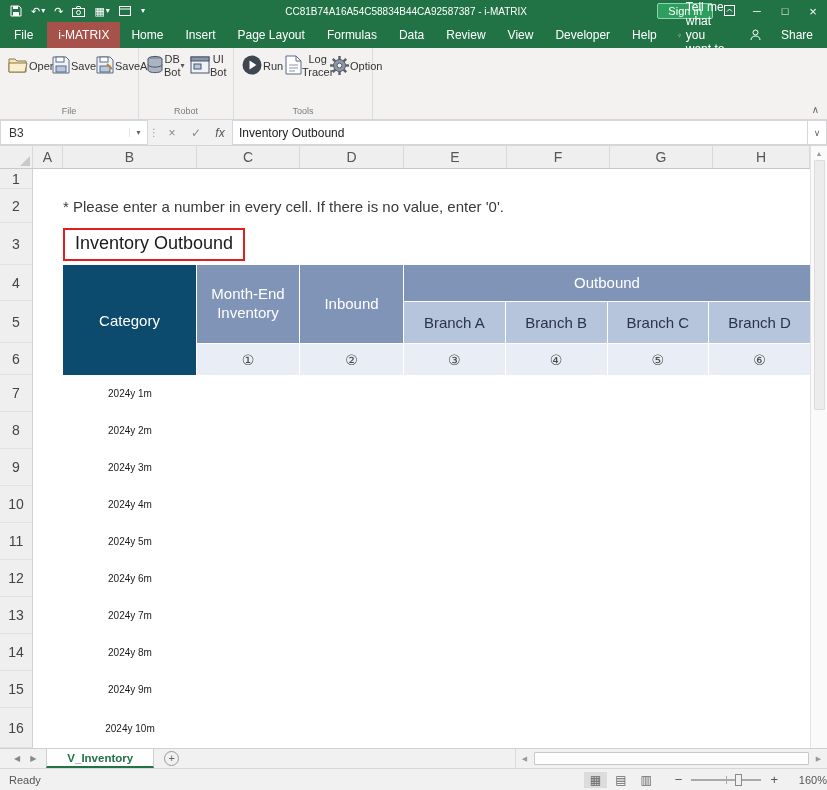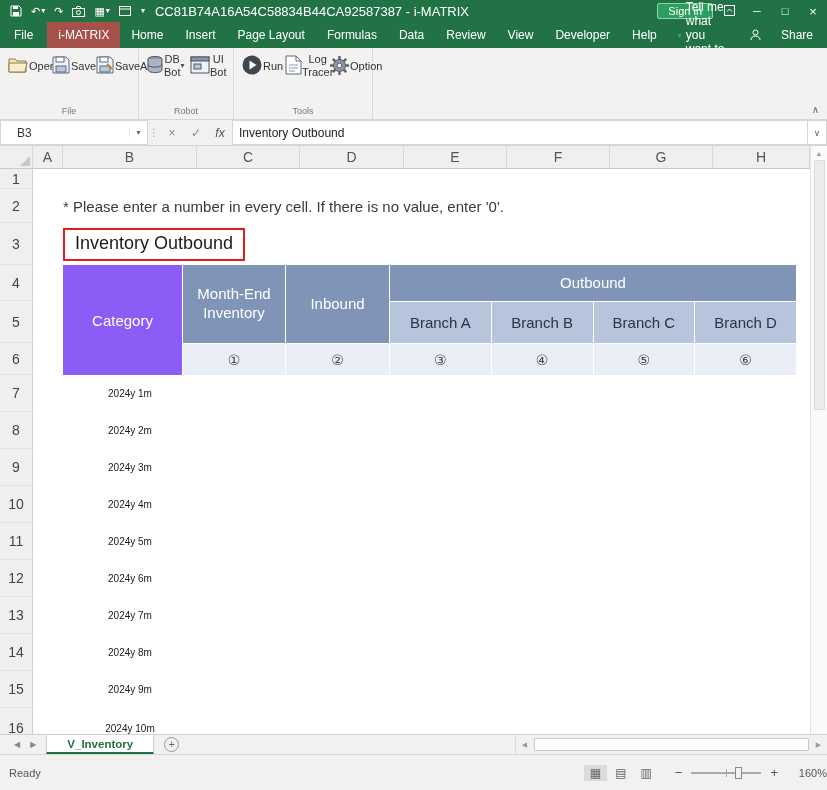--- a/index.html
+++ b/index.html
@@ -5,21 +5,21 @@
   * { margin:0; padding:0; box-sizing:border-box; }
   body { font-family:"Liberation Sans","DejaVu Sans",sans-serif; background:#fff; }
   #app { width:827px; height:790px; overflow:hidden; display:flex; flex-direction:column; position:relative; background:#fff; }
 
   
   .titlebar { height:22px; background:#217346; display:flex; align-items:center; color:#fff; font-size:11px; flex:none; }
   .qat { display:flex; align-items:center; gap:9px; padding:0 10px; }
   .qat .qicon { color:#fff; font-size:11px; line-height:1; cursor:default; display:flex; align-items:center; }
   .qat svg { display:block; }
   .qat .qcaret { font-size:8px; margin-left:1px; }
-  .tb-title { flex:1; text-align:left; color:#fff; font-size:13px; white-space:nowrap; overflow:hidden; }
+  .tb-title { flex:1; text-align:center; color:#fff; font-size:10px; white-space:nowrap; overflow:hidden; }
   .signin { background:#2e9e5f; border:1px solid #8fd3ae; color:#fff; font-size:11px; padding:1px 10px; border-radius:2px; margin-right:2px; cursor:pointer; }
   .winctl { display:flex; align-items:center; gap:0; }
   .winctl span { width:28px; text-align:center; font-size:11px; cursor:pointer; }
   .winctl .wclose { font-size:13px; }
 
   
   .ribbontabs { height:26px; background:#217346; display:flex; align-items:stretch; color:#fff; font-size:12px; flex:none; }
   .rtab { display:flex; align-items:center; padding:0 11px; cursor:pointer; white-space:nowrap; }
   .rtab.filetab { padding:0 14px; }
   .rtab.active { background:#a6524b; color:#fff; }
@@ -33,21 +33,21 @@
   .rgroup-label { font-size:9px; color:#7a7a7a; text-align:center; padding:1px 0 3px; }
   .rbtn { display:flex; flex-direction:row; align-items:center; min-width:32px; max-width:44px; padding:2px 4px; font-size:11px; color:#333; line-height:1.15; text-align:center; cursor:pointer; border-radius:2px; }
   .rbtn .ricon { height:24px; display:flex; align-items:center; justify-content:center; margin-bottom:2px; }
   .rbtn .rlabel { white-space:pre-line; }
   .rbtn .rcaret { font-size:8px; color:#555; }
   .ribbon-collapse { position:absolute; right:8px; bottom:4px; font-size:10px; color:#666; cursor:pointer; }
 
   
   .formulabar { height:26px; background:#f1f1f1; border-bottom:1px solid #d6d6d6; display:flex; align-items:stretch; flex:none; }
   .namebox { width:148px; background:#fff; border:1px solid #d6d6d6; display:flex; align-items:center; font-size:12px; color:#333; }
-  .namebox .nbtext { flex:1; padding-left:16px; }
+  .namebox .nbtext { flex:1; padding-left:8px; }
   .namebox .nbcaret { width:18px; text-align:center; font-size:8px; color:#666; border-left:1px solid #e3e3e3; }
   .fb-handle { width:12px; display:flex; align-items:center; justify-content:center; color:#9a9a9a; font-size:10px; }
   .fb-btn { width:24px; display:flex; align-items:center; justify-content:center; font-size:12px; color:#888; cursor:pointer; }
   .fb-fx { color:#555; font-size:12px; }
   .fb-input { flex:1; background:#fff; border:1px solid #d6d6d6; border-right:none; display:flex; align-items:center; padding-left:6px; font-size:12px; color:#222; }
   .fb-expand { width:20px; background:#fff; border:1px solid #d6d6d6; display:flex; align-items:center; justify-content:center; font-size:9px; color:#666; cursor:pointer; }
 
   
   .gridwrap { flex:1; display:flex; overflow:hidden; background:#fff; }
   .gridmain { flex:1; display:flex; flex-direction:column; overflow:hidden; }
@@ -62,21 +62,21 @@
   .rh-col .rhcell { width:100%; }
   .cellA { width:30px; flex:none; }
   .notecell { display:flex; align-items:center; font-size:15px; color:#3a3a3a; white-space:nowrap; cursor:cell; }
   .titlerow { display:flex; align-items:center; }
   .titlebox { margin-left:0; border:2px solid #e01e1e; padding:3px 10px 5px; font-size:18px; color:#1a1a1a; white-space:nowrap; cursor:cell; background:#fff; }
   .monthcell { width:134px; display:flex; align-items:center; justify-content:center; font-size:10px; color:#1a1a1a; cursor:cell; flex:none; }
   .emptycells { flex:1; cursor:cell; }
 
   
   .thead { display:flex; flex:none; }
-  .cat { width:120px; background:#8b5cf6; color:#fff; display:flex; align-items:center; justify-content:center; font-size:15px; border-right:1px solid #fff; cursor:cell; }
+  .cat { width:134px; background:#0c4a6e; color:#fff; display:flex; align-items:center; justify-content:center; font-size:15px; border-right:1px solid #fff; cursor:cell; }
   .colstack { display:flex; flex-direction:column; border-right:1px solid #fff; }
   .mid { background:#8094b8; color:#fff; display:flex; align-items:center; justify-content:center; text-align:center; font-size:15px; line-height:1.25; padding:0 6px; cursor:cell; }
   .h78 { height:78px; } .h36 { height:36px; } .h42 { height:42px; } .h32 { height:32px; }
   .lightcell { background:#e9eef6; color:#4a4a4a; display:flex; align-items:center; justify-content:center; font-size:14px; border-top:1px solid #fff; cursor:cell; }
   .outblock { display:flex; flex-direction:column; width:406px; }
   .outhead { border-bottom:0; }
   .branchrow { display:flex; height:42px; }
   .branch { background:#b6c5dc; color:#2b3348; display:flex; align-items:center; justify-content:center; font-size:15px; border-right:1px solid #fff; border-top:1px solid #fff; flex:1; cursor:cell; }
   .branchrow .branch:last-child { border-right:none; }
   .lightrow { display:flex; height:32px; }
@@ -94,21 +94,21 @@
   .tabnav span { cursor:pointer; }
   .sheettab { background:#fff; color:#217346; font-weight:bold; display:flex; align-items:center; padding:0 20px; border-left:1px solid #d0d0d0; border-right:1px solid #d0d0d0; border-bottom:2px solid #217346; cursor:pointer; }
   .addsheet { display:flex; align-items:center; padding:0 10px; }
   .addsheet .plus { width:15px; height:15px; border:1px solid #9a9a9a; border-radius:50%; color:#666; font-size:11px; line-height:13px; text-align:center; cursor:pointer; }
   .tab-spacer { flex:1; }
   .hscroll { width:312px; display:flex; align-items:stretch; background:#f1f1f1; border-left:1px solid #dcdcdc; }
   .hscroll .harrow { width:17px; display:flex; align-items:center; justify-content:center; font-size:7px; color:#999; cursor:pointer; }
   .hthumb { flex:1; margin:3px 1px; background:#fdfdfd; border:1px solid #c8c8c8; border-radius:1px; cursor:grab; }
 
   
-  .statusbar { height:36px; background:#f1f1f1; border-top:1px solid #d7d7d7; display:flex; align-items:center; font-size:11px; color:#555; flex:none; }
+  .statusbar { height:22px; background:#f1f1f1; border-top:1px solid #d7d7d7; display:flex; align-items:center; font-size:11px; color:#555; flex:none; }
   .status-left { padding-left:9px; }
   .status-spacer { flex:1; }
   .viewicons { display:flex; align-items:center; gap:2px; margin-right:14px; }
   .viewicons span { font-size:12px; color:#666; padding:1px 6px; cursor:pointer; }
   .viewicons span.selview { background:#dcdcdc; }
   .zoomctl { display:flex; align-items:center; gap:6px; margin-right:10px; }
   .zoomctl .zbtn { font-size:13px; color:#555; cursor:pointer; padding:0 3px; }
   .zoomtrack { width:70px; height:2px; background:#a9a9a9; position:relative; cursor:pointer; }
   .zoomnotch { position:absolute; left:50%; top:-3px; width:1px; height:8px; background:#a9a9a9; }
   .zoomthumb { position:absolute; left:62%; top:-5px; width:7px; height:12px; background:#f1f1f1; border:1px solid #8a8a8a; cursor:grab; }

